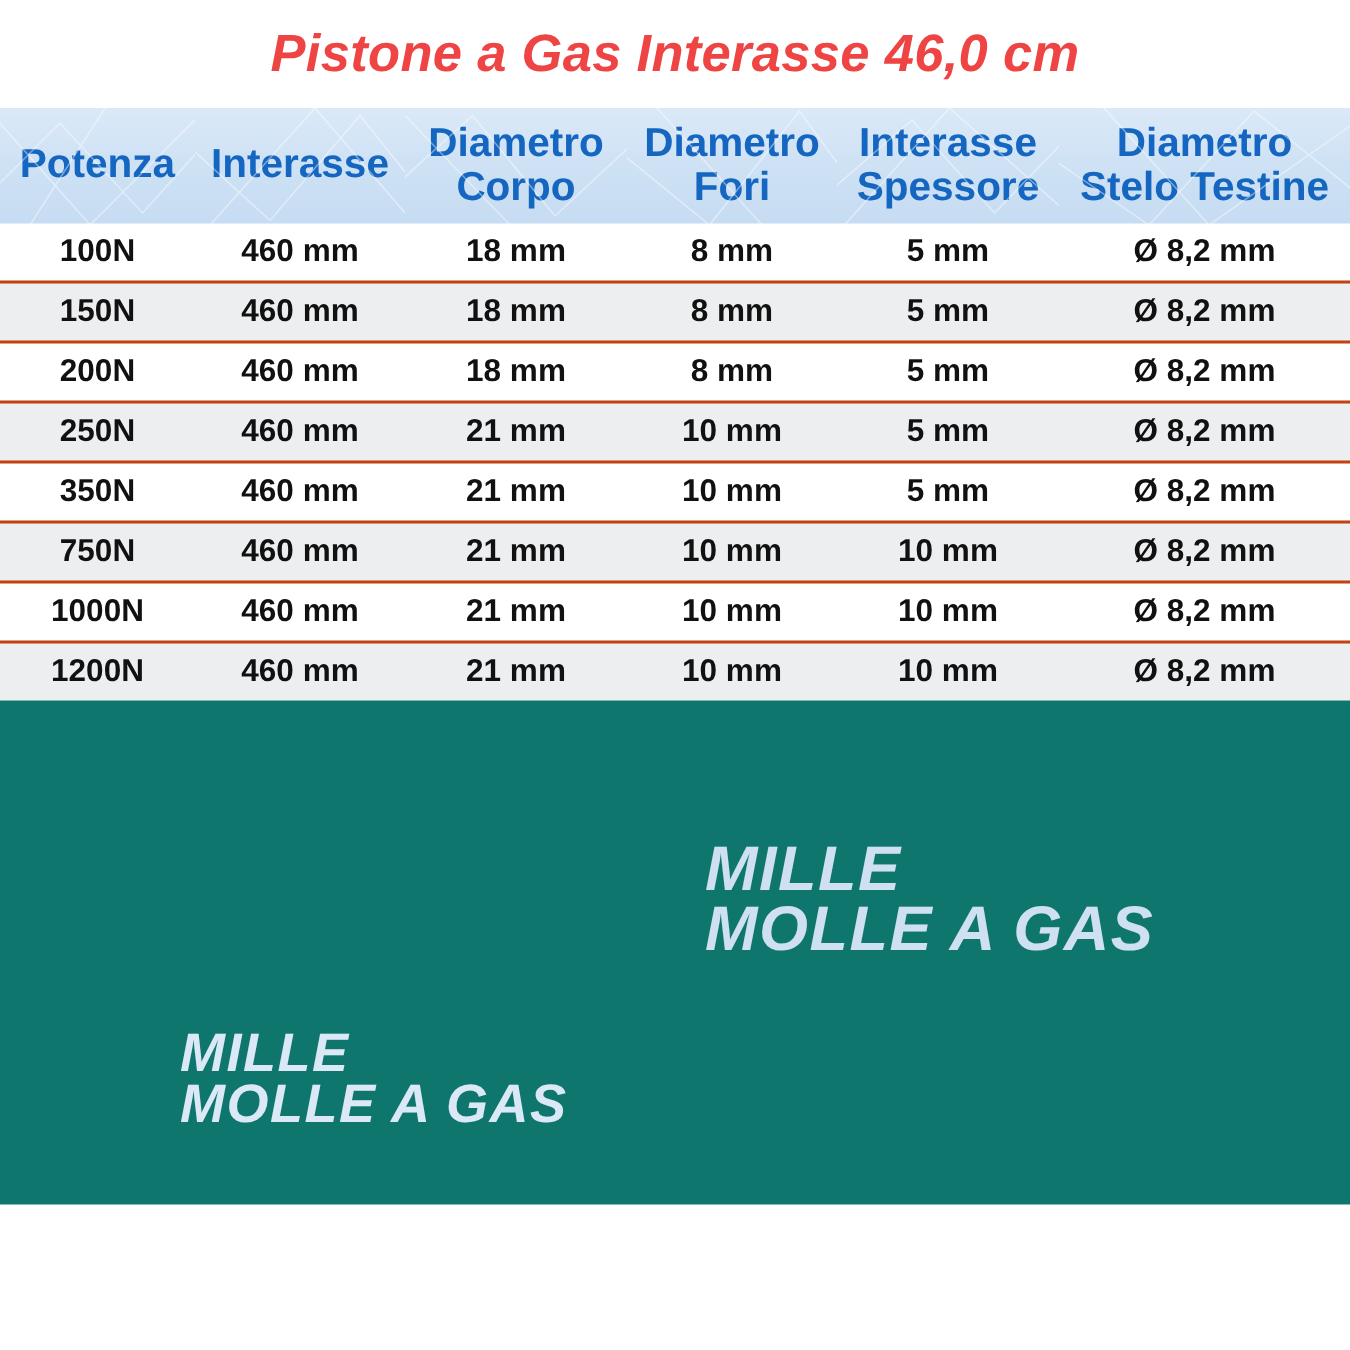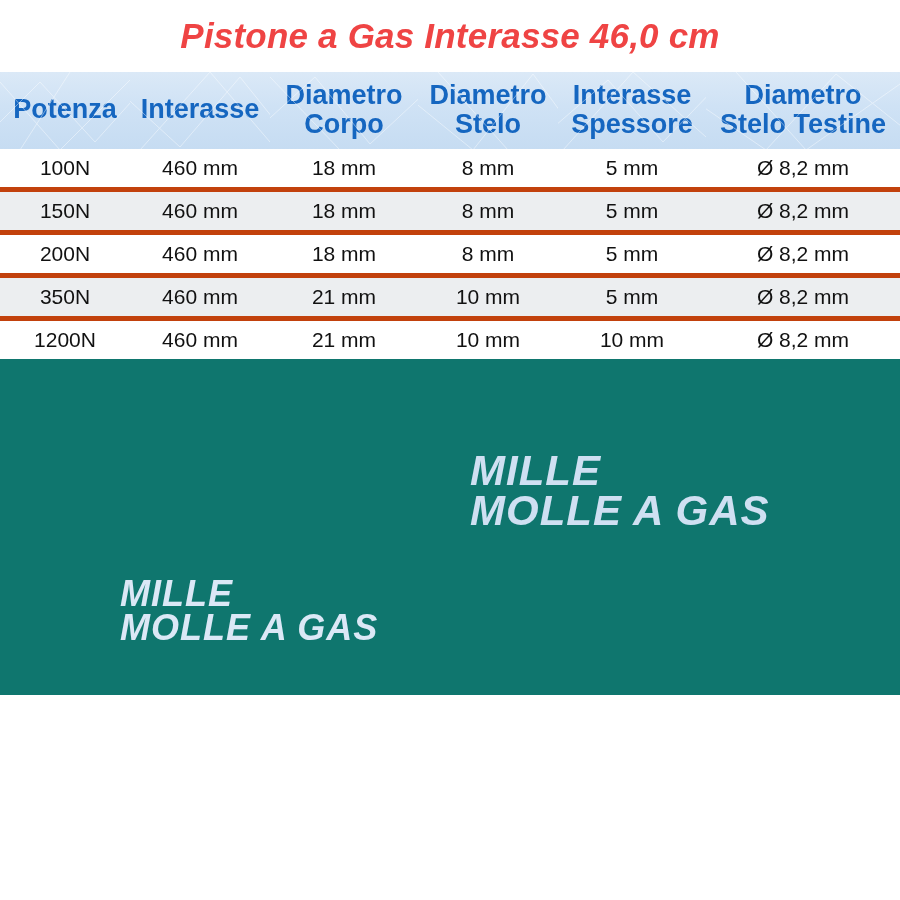--- a/index.html
+++ b/index.html
@@ -61,24 +61,25 @@
     left: 0; top: 0; right: 0; bottom: 0;
     pointer-events: none;
     opacity: 0.5;
   }
   table.spec td {
     font-size: 21px;
     color: #111111;
     text-align: center;
     padding: 7px 2px 7px 2px;
     border: none;
+    font-weight: bold;
   }
   table.spec tbody tr:nth-child(odd) { background: #ffffff; }
   table.spec tbody tr:nth-child(even) { background: #eceef0; }
-  table.spec tbody tr td { border-top: 5px solid #c2410c; }
+  table.spec tbody tr td { border-top: 2px solid #c2410c; }
   table.spec tbody tr:first-child td { border-top: none; }
 
   col.c0 { width: 130px; }
   col.c1 { width: 140px; }
   col.c2 { width: 148px; }
   col.c3 { width: 140px; }
   col.c4 { width: 148px; }
   col.c5 { width: 194px; }
 
   
@@ -158,21 +159,21 @@
             <span>Corpo</span>
           </th>
           <th>
             <svg class="thead-deco" width="140" height="78" viewBox="0 0 140 78" preserveAspectRatio="none" aria-hidden="true">
               <g stroke="#ffffff" stroke-width="1" fill="none" opacity="0.85">
                 <path d="M-10 25 L55 78 L115 2 L150 50"></path>
                 <path d="M20 0 L90 78"></path>
               </g>
             </svg>
             <span>Diametro</span><br>
-            <span>Stelo</span>
+            <span>Fori</span>
           </th>
           <th>
             <svg class="thead-deco" width="148" height="78" viewBox="0 0 148 78" preserveAspectRatio="none" aria-hidden="true">
               <g stroke="#ffffff" stroke-width="1" fill="none" opacity="0.85">
                 <path d="M-10 60 L50 8 L105 70 L158 15"></path>
                 <path d="M5 78 L75 0 L148 65"></path>
               </g>
             </svg>
             <span>Interasse</span><br>
             <span>Spessore</span>
@@ -208,25 +209,49 @@
           </tr>
           <tr>
             <td>200N</td>
             <td>460 mm</td>
             <td>18 mm</td>
             <td>8 mm</td>
             <td>5 mm</td>
             <td>Ø 8,2 mm</td>
           </tr>
           <tr>
+            <td>250N</td>
+            <td>460 mm</td>
+            <td>21 mm</td>
+            <td>10 mm</td>
+            <td>5 mm</td>
+            <td>Ø 8,2 mm</td>
+          </tr>
+          <tr>
             <td>350N</td>
             <td>460 mm</td>
             <td>21 mm</td>
             <td>10 mm</td>
             <td>5 mm</td>
+            <td>Ø 8,2 mm</td>
+          </tr>
+          <tr>
+            <td>750N</td>
+            <td>460 mm</td>
+            <td>21 mm</td>
+            <td>10 mm</td>
+            <td>10 mm</td>
+            <td>Ø 8,2 mm</td>
+          </tr>
+          <tr>
+            <td>1000N</td>
+            <td>460 mm</td>
+            <td>21 mm</td>
+            <td>10 mm</td>
+            <td>10 mm</td>
             <td>Ø 8,2 mm</td>
           </tr>
           <tr>
             <td>1200N</td>
             <td>460 mm</td>
             <td>21 mm</td>
             <td>10 mm</td>
             <td>10 mm</td>
             <td>Ø 8,2 mm</td>
           </tr>

